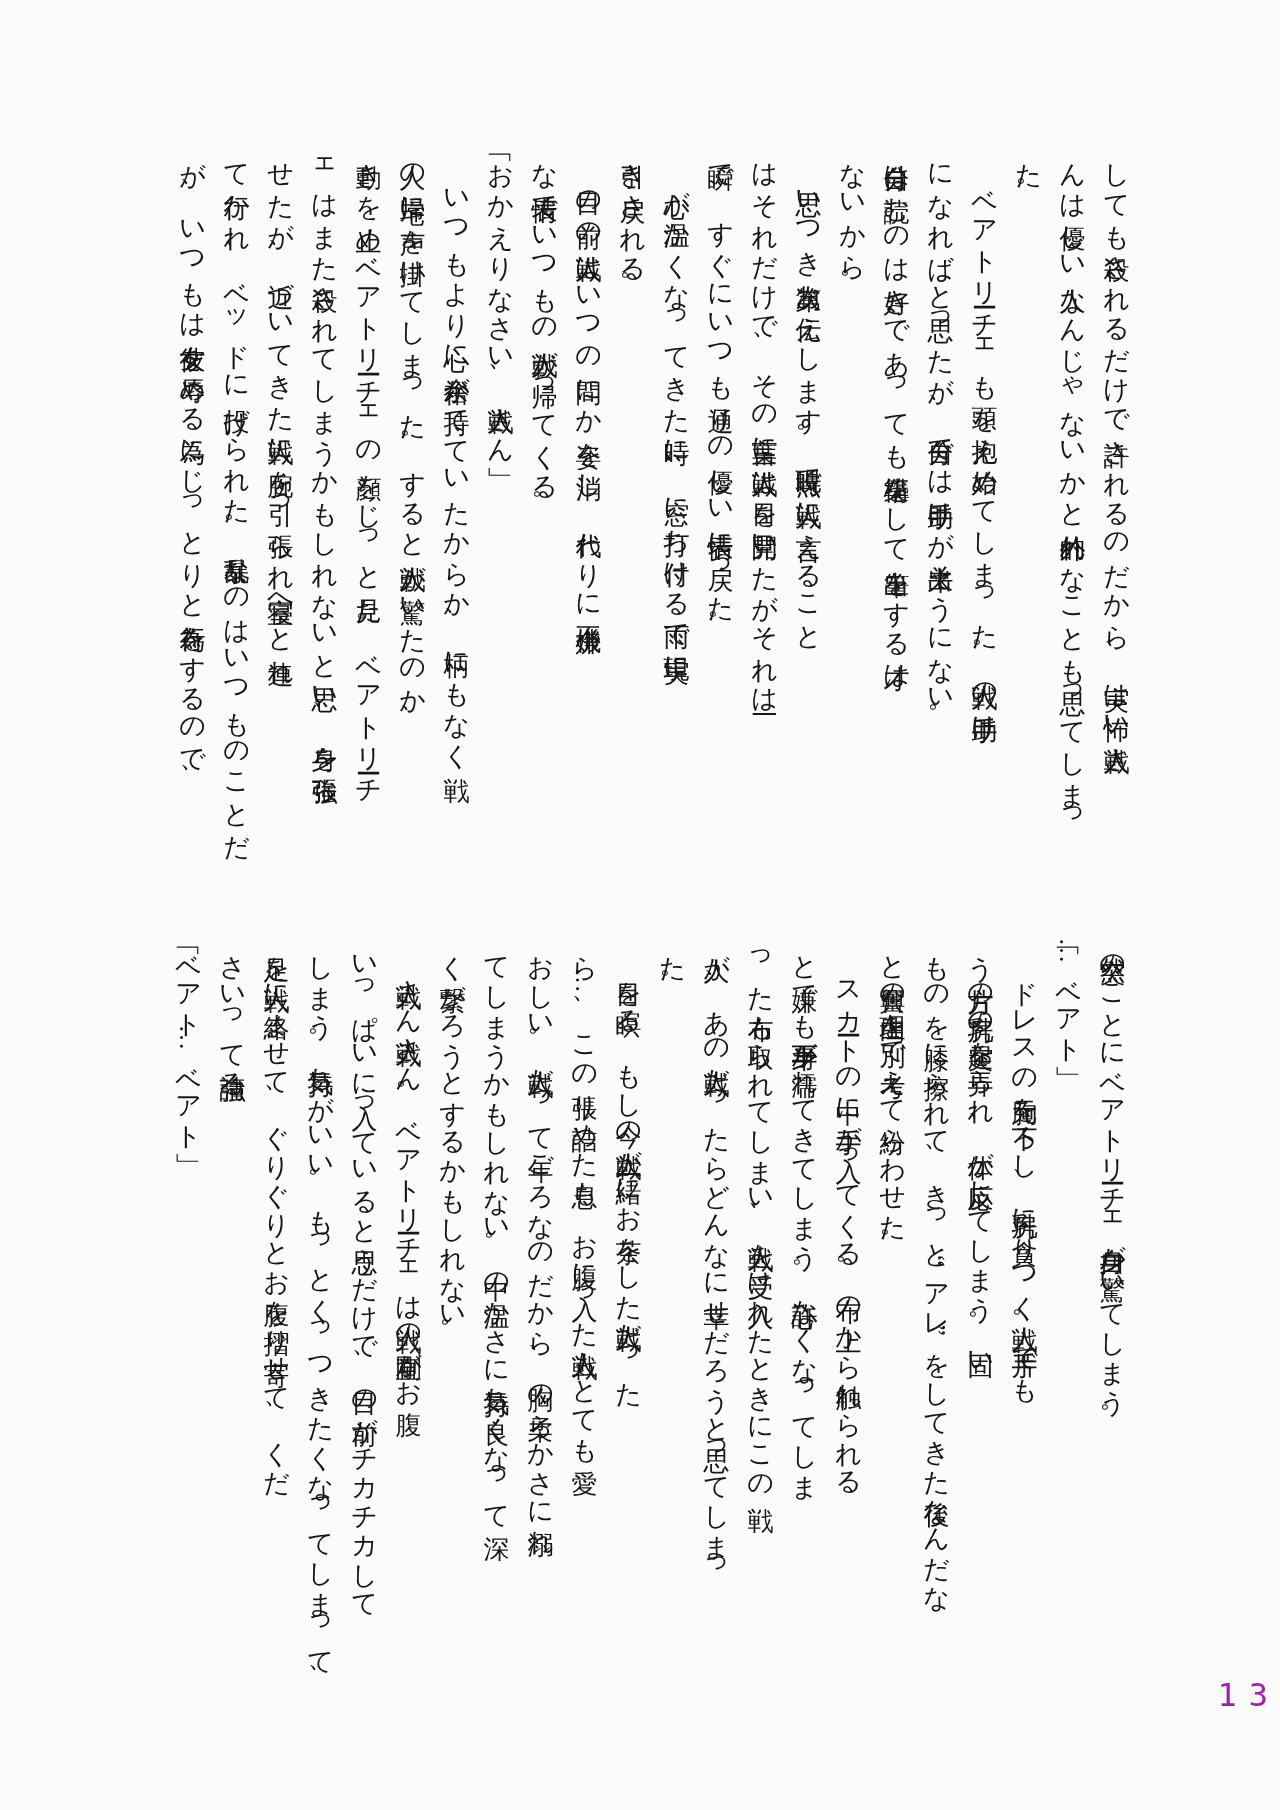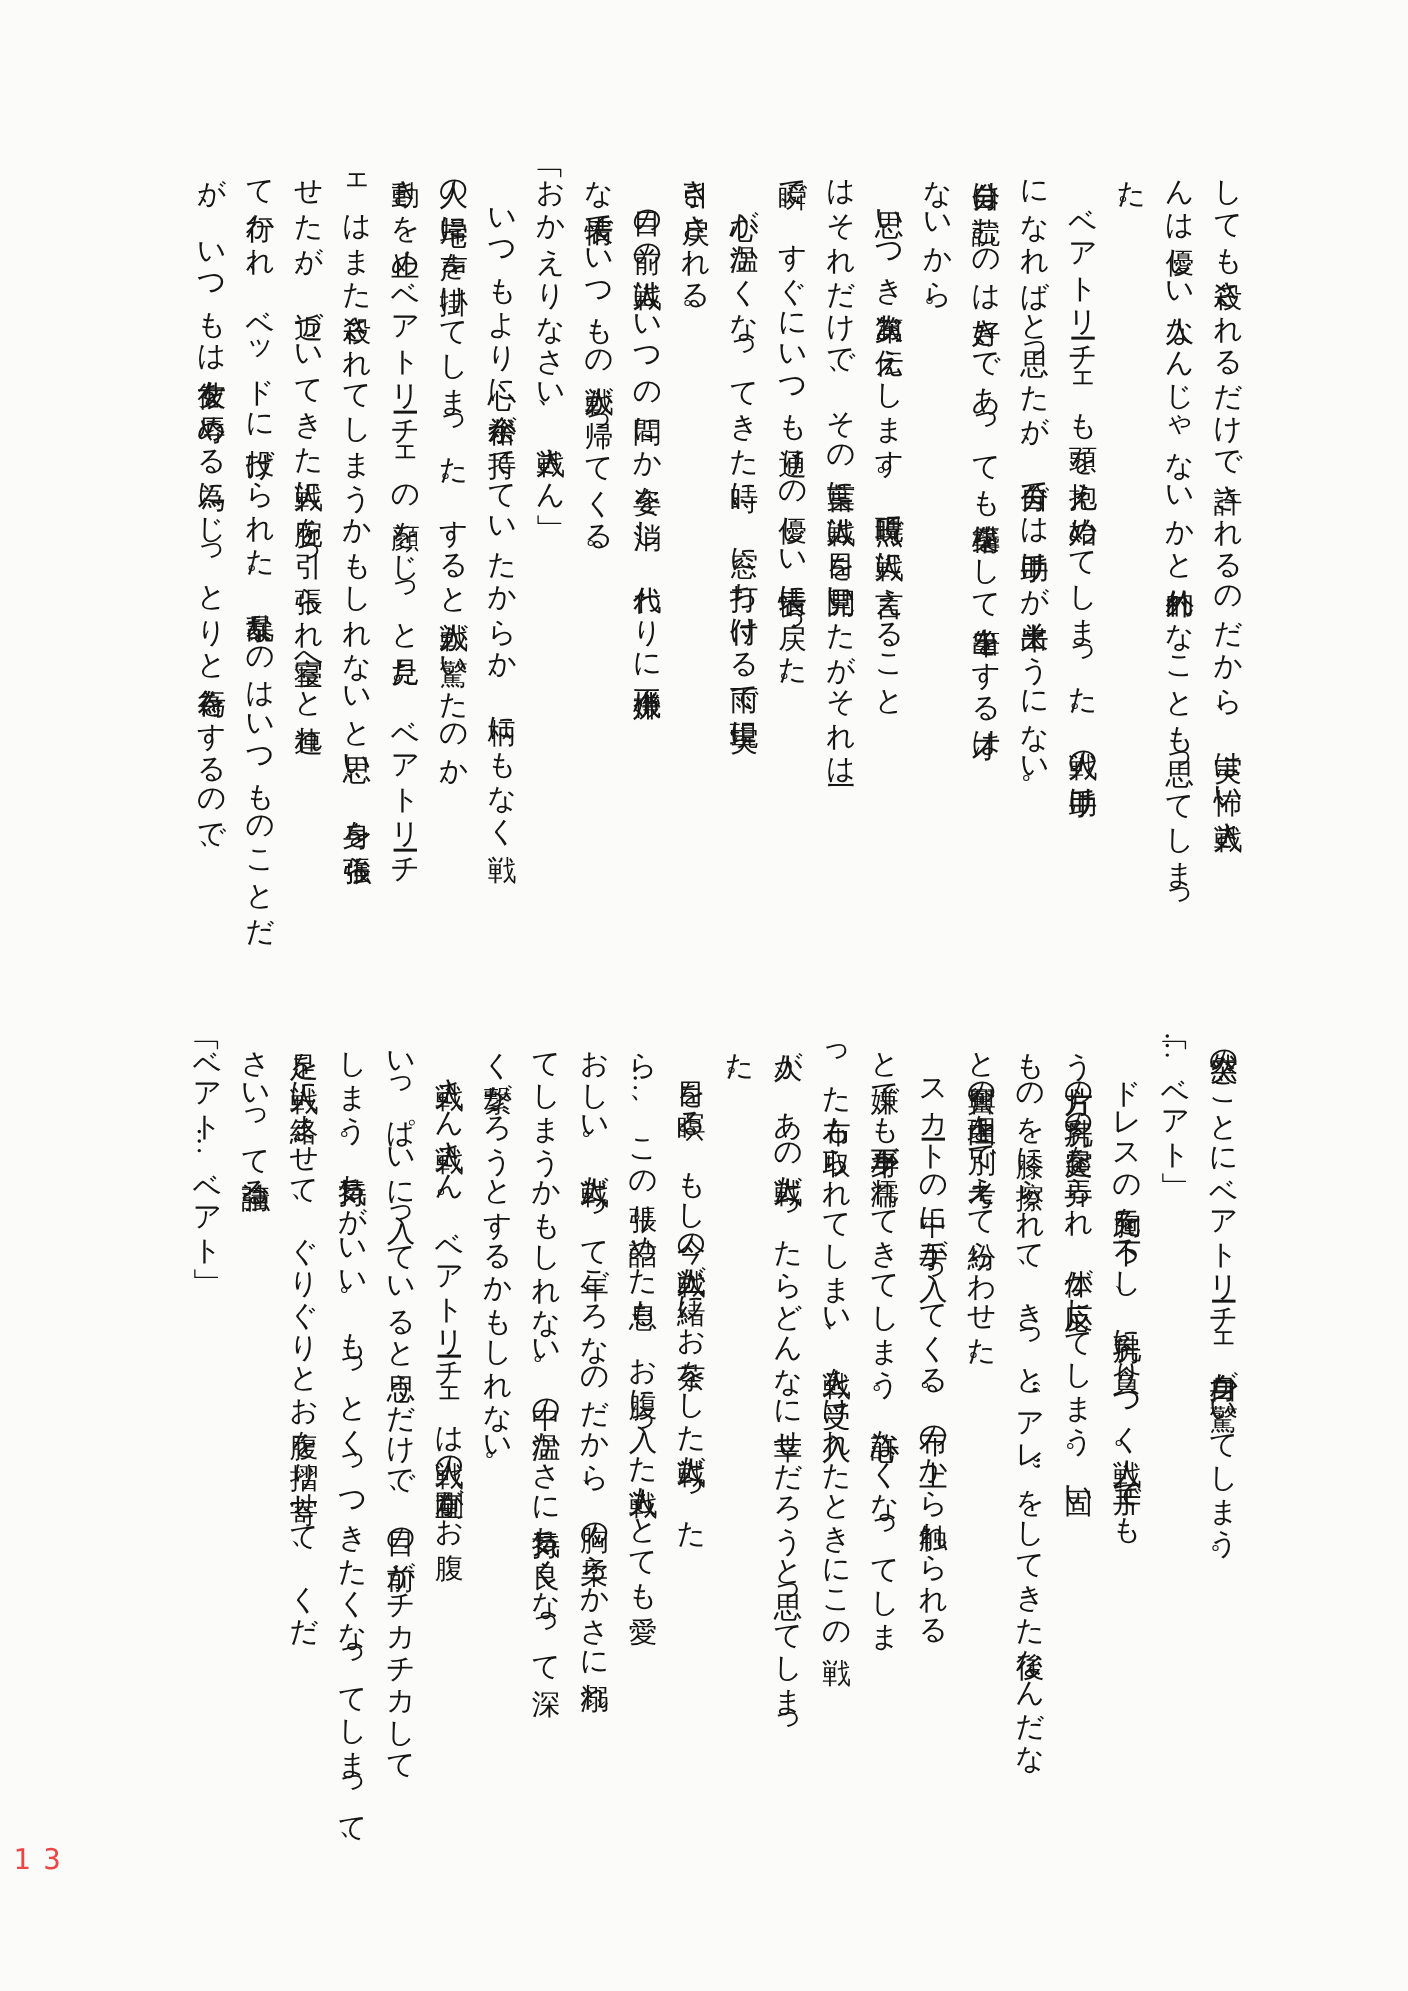--- a/index.html
+++ b/index.html
@@ -37,26 +37,26 @@
     top: 938px;
     right: 146px;
     height: 730px;
   }
   .block-bottom .tcol { letter-spacing: -0.5px; }
   .page-number {
     position: absolute;
     top: 1676px;
     left: 0;
     width: 100%;
-    text-align: left;
-    font-size: 26px;
+    text-align: right;
+    font-size: 32px;
     letter-spacing: 12px;
     padding-left: 12px;     
     box-sizing: border-box;
-    color: #ef4444;
+    color: #a21caf;
     font-family: "DejaVu Sans Mono", "Liberation Mono", monospace;
   }
 </style>
 </head>
 <body>
 
 <div class="page">
 
   <div class="vtext block-top">
     <div class="tcol">しても殺されるだけで許されるのだから、実は怖い戦人さ</div>

